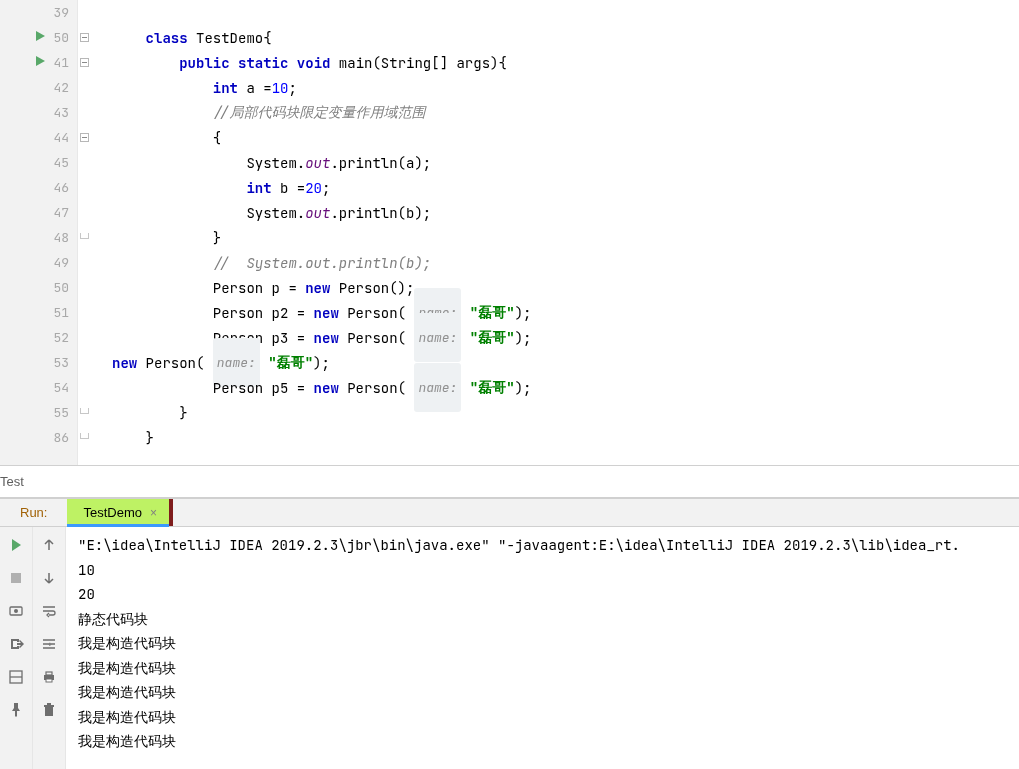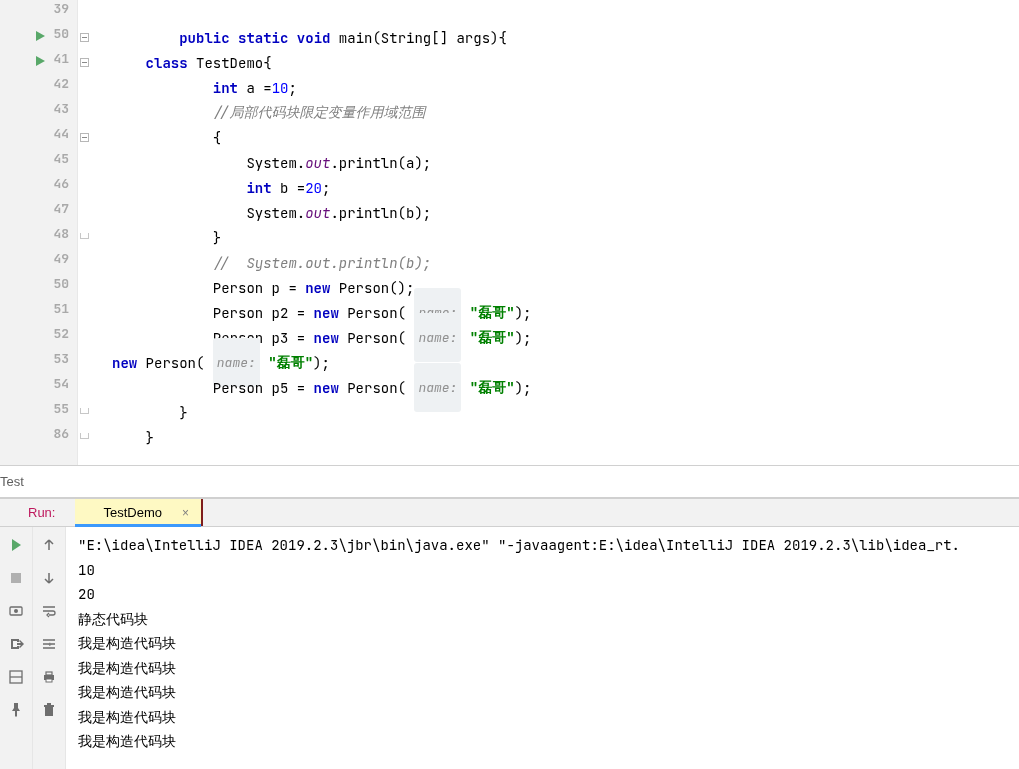--- a/index.html
+++ b/index.html
@@ -1,41 +1,41 @@
 <!DOCTYPE html>
 <html><head>
 <meta charset="utf-8">
 <style>
   * { margin: 0; padding: 0; box-sizing: border-box; }
   html, body { width: 1019px; height: 769px; overflow: hidden; font-family: "Segoe UI", "Microsoft YaHei", Arial, sans-serif; font-size: 13px; background: #fff; color: #000; }
   .root { display: flex; flex-direction: column; width: 100%; height: 100%; }
   .editor-area { display: flex; flex-direction: row; height: 466px; border-bottom: 1px solid #d0d0d0; }
   .gutter { width: 78px; background: #f2f2f2; border-right: 1px solid #e8e8e8; }
-  .gutter-row { height: 25px; display: flex; align-items: flex-start; justify-content: flex-end; padding-right: 8px; position: relative; font-weight: bold; }
+  .gutter-row { height: 25px; display: flex; align-items: center; justify-content: flex-end; padding-right: 8px; position: relative; }
   .ln { color: #a9a9a9; font-family: "JetBrains Mono","Consolas",monospace; font-size: 13px; width: 24px; text-align: right; }
   .run-gutter-icon { position: absolute; left: 34px; top: 5px; }
   .run-gutter-icon svg { width: 12px; height: 12px; display: block; }
   .fold-minus { width: 9px; height: 9px; border: 1px solid #b7b7b7; background: #fff; position: relative; pointer-events: auto; }
   .fold-minus::after { content: ""; position: absolute; left: 1px; right: 1px; top: 3px; height: 1px; background: #8a8a8a; }
   .fold-u { width: 9px; height: 6px; border-left: 1px solid #c7c7c7; border-right: 1px solid #c7c7c7; border-bottom: 1px solid #c7c7c7; pointer-events: auto; }
   .code-col { flex: 1; position: relative; }
   .fold-strip { position: absolute; left: 0; top: 0; width: 14px; height: 100%; }
   .code-line { height: 25px; display: flex; align-items: center; padding-left: 34px; font-family: "JetBrains Mono","Consolas",monospace; font-size: 14px; white-space: pre; }
   .kw { color: #0000c0; font-weight: bold; }
   .kw-new { color: #0000c0; font-weight: bold; }
   .num { color: #0000ff; }
   .str { color: #008000; font-weight: bold; }
   .cmt { color: #808080; font-style: italic; }
   .static-it { color: #660e7a; font-style: italic; }
   .param-hint { background: #eef1f3; color: #909090; font-style: italic; padding: 16px 4px; border-radius: 3px; font-size: 13px; }
   .breadcrumb { height: 32px; display: flex; align-items: center; color: #5e5e5e; border-bottom: 1px solid #d0d0d0; background: #fff; }
   .run-panel { flex: 1; display: flex; flex-direction: column; }
   .run-header { height: 29px; display: flex; align-items: stretch; background: #f2f2f2; border-top: 1px solid #d0d0d0; border-bottom: 1px solid #d0d0d0; }
-  .run-label { display: flex; align-items: center; padding: 0 20px; color: #be185d; margin-left: 8px; }
-  .run-tab { display: flex; align-items: center; gap: 18px; padding: 0 10px; background: #fef9c3; border-right: 2px solid #7f1d1d; position: relative; }
+  .run-label { display: flex; align-items: center; padding: 0 20px; color: #a16207; }
+  .run-tab { display: flex; align-items: center; gap: 6px; padding: 0 10px; background: #bef264; border-right: 4px solid #7f1d1d; position: relative; }
   .run-tab-underline { position: absolute; left: 0; right: 0; bottom: -1px; height: 3px; background: #3b99fc; }
   .run-content-area { flex: 1; display: flex; }
   .run-side-col { width: 33px; background: #f2f2f2; border-right: 1px solid #e6e6e6; display: flex; flex-direction: column; align-items: center; padding-top: 8px; gap: 13px; }
   .run-side-col.second { width: 33px; }
   .icon-btn { width: 20px; height: 20px; display: flex; align-items: center; justify-content: center; color: #6e6e6e; cursor: pointer; }
   .icon-btn svg { width: 16px; height: 16px; display: block; }
   .console-out { flex: 1; padding: 6px 12px; font-family: "JetBrains Mono","Consolas","Microsoft YaHei",monospace; font-size: 14px; line-height: 24.5px; white-space: pre; overflow: hidden; }
   .tri-green path { fill: #59a869; }
   .pin path { fill: #6e6e6e; }
   .close-x { font-size: 12px; color: #808080; cursor: pointer; padding: 0 2px; }
@@ -117,22 +117,22 @@
       <div class="fold-strip" id="fold-strip">
           <div class="fold-minus" style="position: absolute; left: 2px; top: 33px;"></div>
           <div class="fold-minus" style="position: absolute; left: 2px; top: 58px;"></div>
           <div class="fold-minus" style="position: absolute; left: 2px; top: 133px;"></div>
           <div class="fold-u" style="position: absolute; left: 2px; top: 233px;"></div>
           <div class="fold-u" style="position: absolute; left: 2px; top: 408px;"></div>
           <div class="fold-u" style="position: absolute; left: 2px; top: 433px;"></div>
         </div>
       <div id="code-lines">
           <div class="code-line"></div>
+          <div class="code-line"><span>    </span><span class="kw">class</span><span> TestDemo{</span></div>
           <div class="code-line"><span>        </span><span class="kw">public</span><span> </span><span class="kw">static</span><span> </span><span class="kw">void</span><span> main(String[] args){</span></div>
-          <div class="code-line"><span>    </span><span class="kw">class</span><span> TestDemo{</span></div>
           <div class="code-line"><span>            </span><span class="kw">int</span><span> a =</span><span class="num">10</span><span>;</span></div>
           <div class="code-line"><span>            </span><span class="cmt">//局部代码块限定变量作用域范围</span></div>
           <div class="code-line"><span>            {</span></div>
           <div class="code-line"><span>                System.</span><span class="static-it">out</span><span>.println(a);</span></div>
           <div class="code-line"><span>                </span><span class="kw">int</span><span> b =</span><span class="num">20</span><span>;</span></div>
           <div class="code-line"><span>                System.</span><span class="static-it">out</span><span>.println(b);</span></div>
           <div class="code-line"><span>            }</span></div>
           <div class="code-line"><span>            </span><span class="cmt">//  System.out.println(b);</span></div>
           <div class="code-line"><span>            Person p = </span><span class="kw-new">new</span><span> Person();</span></div>
           <div class="code-line"><span>            Person p2 = </span><span class="kw-new">new</span><span> Person( </span><span class="param-hint">name:</span><span> </span><span class="str">"磊哥"</span><span>);</span></div>

